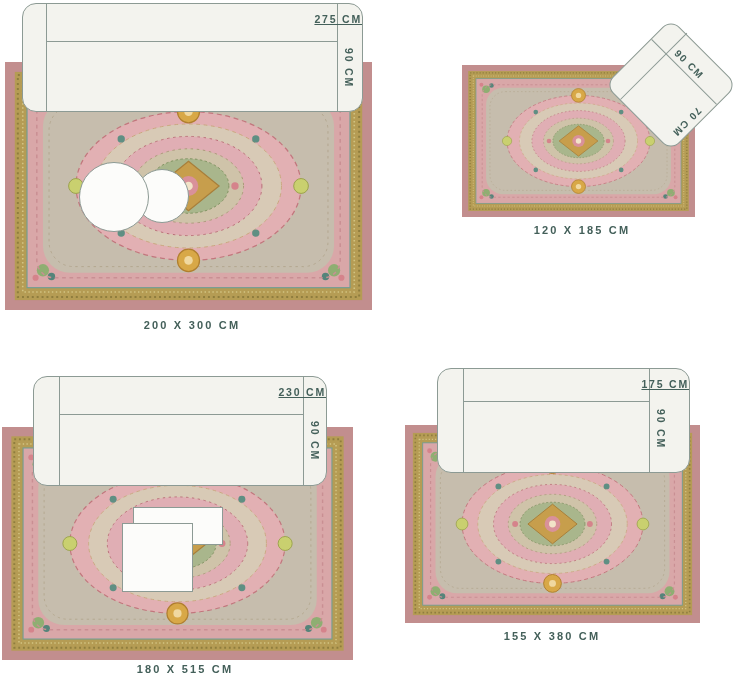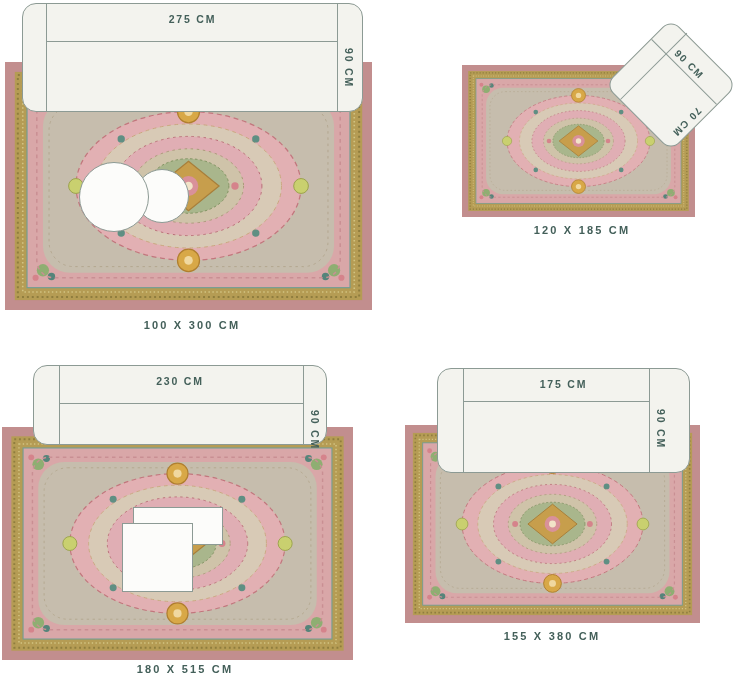--- a/index.html
+++ b/index.html
@@ -18,21 +18,21 @@
     background:var(--furniture-fill,#f3f3ee);
     border:1.5px solid var(--furniture-stroke,#8c9a94);
     border-radius:14px;
   }
   .hline { position:absolute; height:0; border-top:1.3px solid var(--furniture-stroke,#8c9a94); }
   .vline { position:absolute; width:0; border-left:1.3px solid var(--furniture-stroke,#8c9a94); top:0; bottom:0; }
   .dim {
     color:var(--label-text,#44605a);
     font-size:10.5px; font-weight:bold; letter-spacing:1.8px; white-space:nowrap;
   }
-  .wlabel { position:absolute; left:0; right:0; top:9px; text-align:center; }
+  .wlabel { position:absolute; left:0; right:0; top:9px; text-align:right;text-decoration:underline; }
   .vtext { position:absolute; writing-mode:vertical-rl; }
   .table {
     position:absolute; box-sizing:border-box;
     background:var(--table-fill,#fcfcfa);
     border:1.5px solid var(--furniture-stroke,#8c9a94);
   }
   .round { border-radius:50%; }
   .chair { position:absolute; box-sizing:border-box; transform:rotate(-45deg);
     background:var(--furniture-fill,#f3f3ee);
     border:1.5px solid var(--furniture-stroke,#8c9a94);
@@ -109,21 +109,21 @@
   </div>
   <div class="furn" style="left:22px;top:3px;width:341px;height:109px">
     <div class="hline" style="top:37px;left:23px;width:291px"></div>
     <div class="vline" style="left:23px"></div>
     <div class="vline" style="left:314px"></div>
     <div class="dim wlabel">275 CM</div>
     <div class="dim vtext" style="left:320px;top:44px;letter-spacing:1.8px">90 CM</div>
   </div>
   <div class="table round" style="left:135px;top:169px;width:54px;height:54px"></div>
   <div class="table round" style="left:79px;top:162px;width:70px;height:70px"></div>
-  <div class="caption" style="left:192px;top:319px">100 X 300 CM</div>
+  <div class="caption" style="left:192px;top:319px">200 X 300 CM</div>
 </div>
 
 <div class="abs" style="left:440px;top:0;width:300px;height:260px">
   <div class="rug" style="left:22px;top:65px;width:233px;height:152px">
     <svg viewBox="0 0 300 200" preserveAspectRatio="none">
         <use href="#rugart"></use>
       </svg>
   </div>
   <div class="chair" style="left:184px;top:38px;width:94px;height:94px">
     <div class="hline" style="top:20px;left:0;width:94px"></div>
@@ -133,21 +133,21 @@
   </div>
   <div class="caption" style="left:142px;top:224px">120 X 185 CM</div>
 </div>
 
 <div class="abs" style="left:0;top:360px;width:380px;height:315px">
   <div class="rug" style="left:2px;top:67px;width:351px;height:233px">
     <svg viewBox="0 0 300 200" preserveAspectRatio="none">
         <use href="#rugart"></use>
       </svg>
   </div>
-  <div class="furn" style="left:33px;top:5px;width:294px;height:80px">
+  <div class="furn" style="left:33px;top:16px;width:294px;height:110px">
     <div class="hline" style="top:37px;left:25px;width:244px"></div>
     <div class="vline" style="left:25px"></div>
     <div class="vline" style="left:269px"></div>
     <div class="dim wlabel">230 CM</div>
     <div class="dim vtext" style="left:275px;top:44px">90 CM</div>
   </div>
   <div class="table" style="left:133px;top:147px;width:90px;height:38px"></div>
   <div class="table" style="left:122px;top:163px;width:71px;height:69px"></div>
   <div class="caption" style="left:185px;top:303px">180 X 515 CM</div>
 </div>

